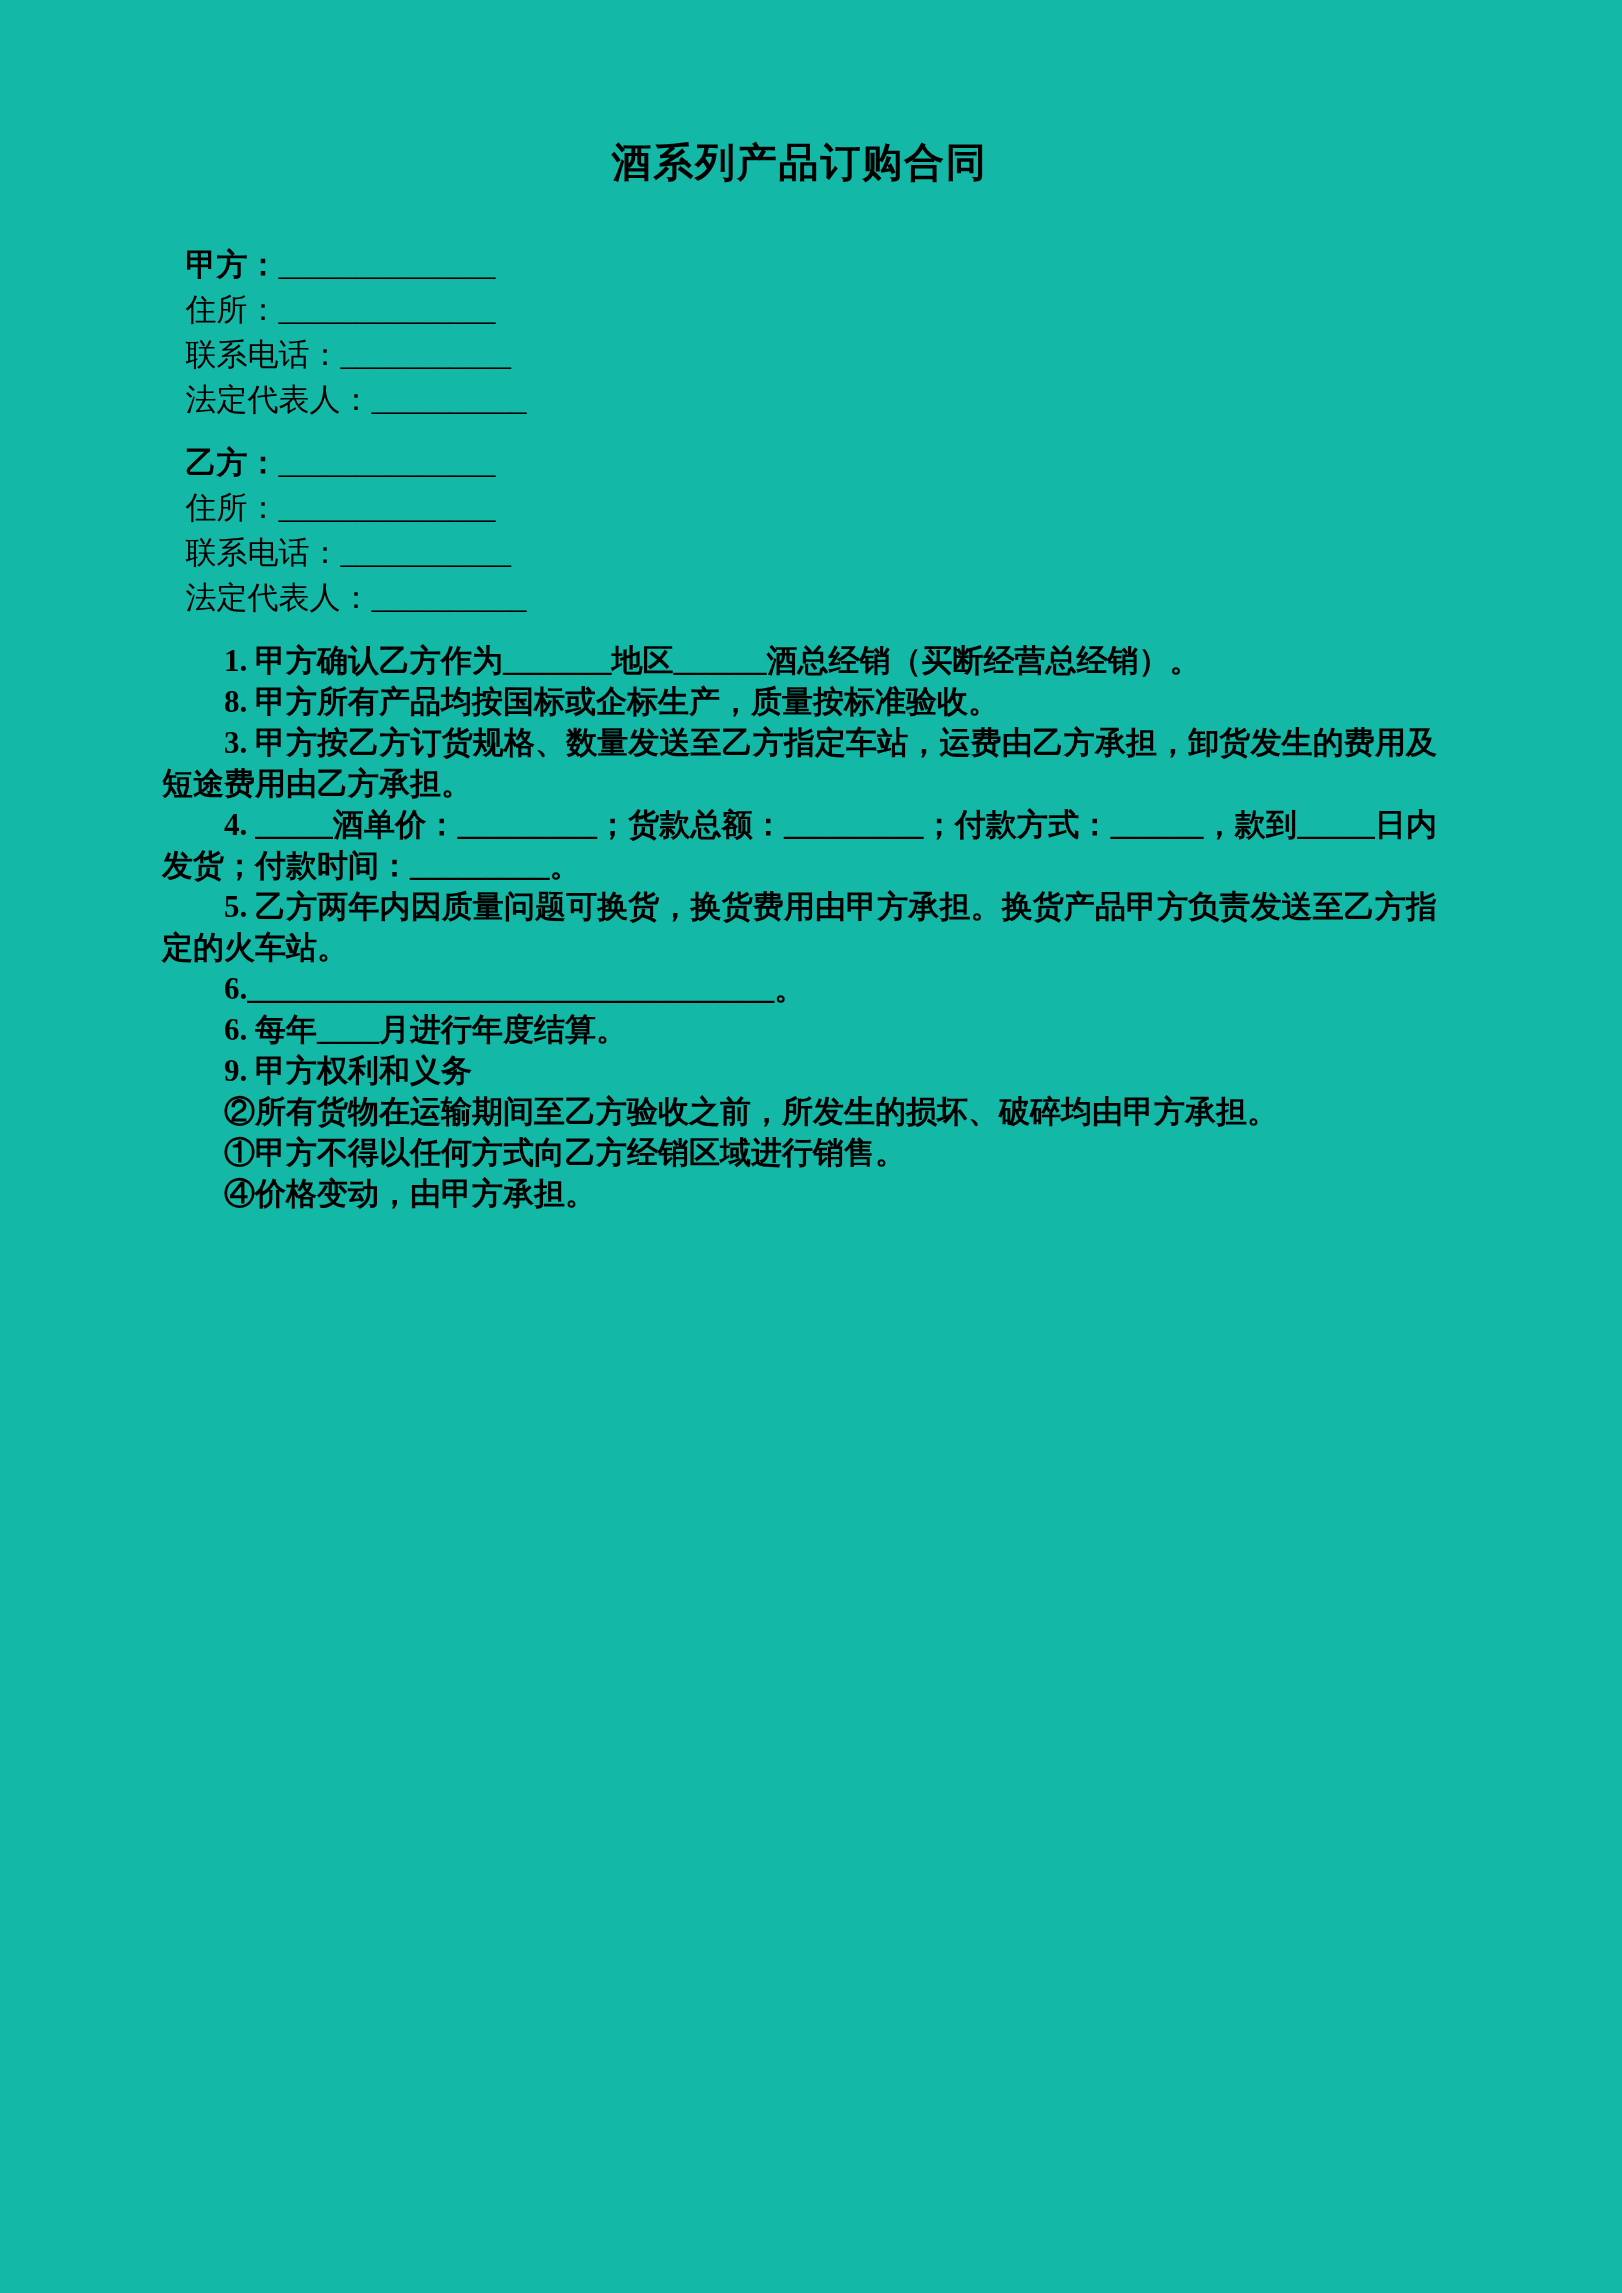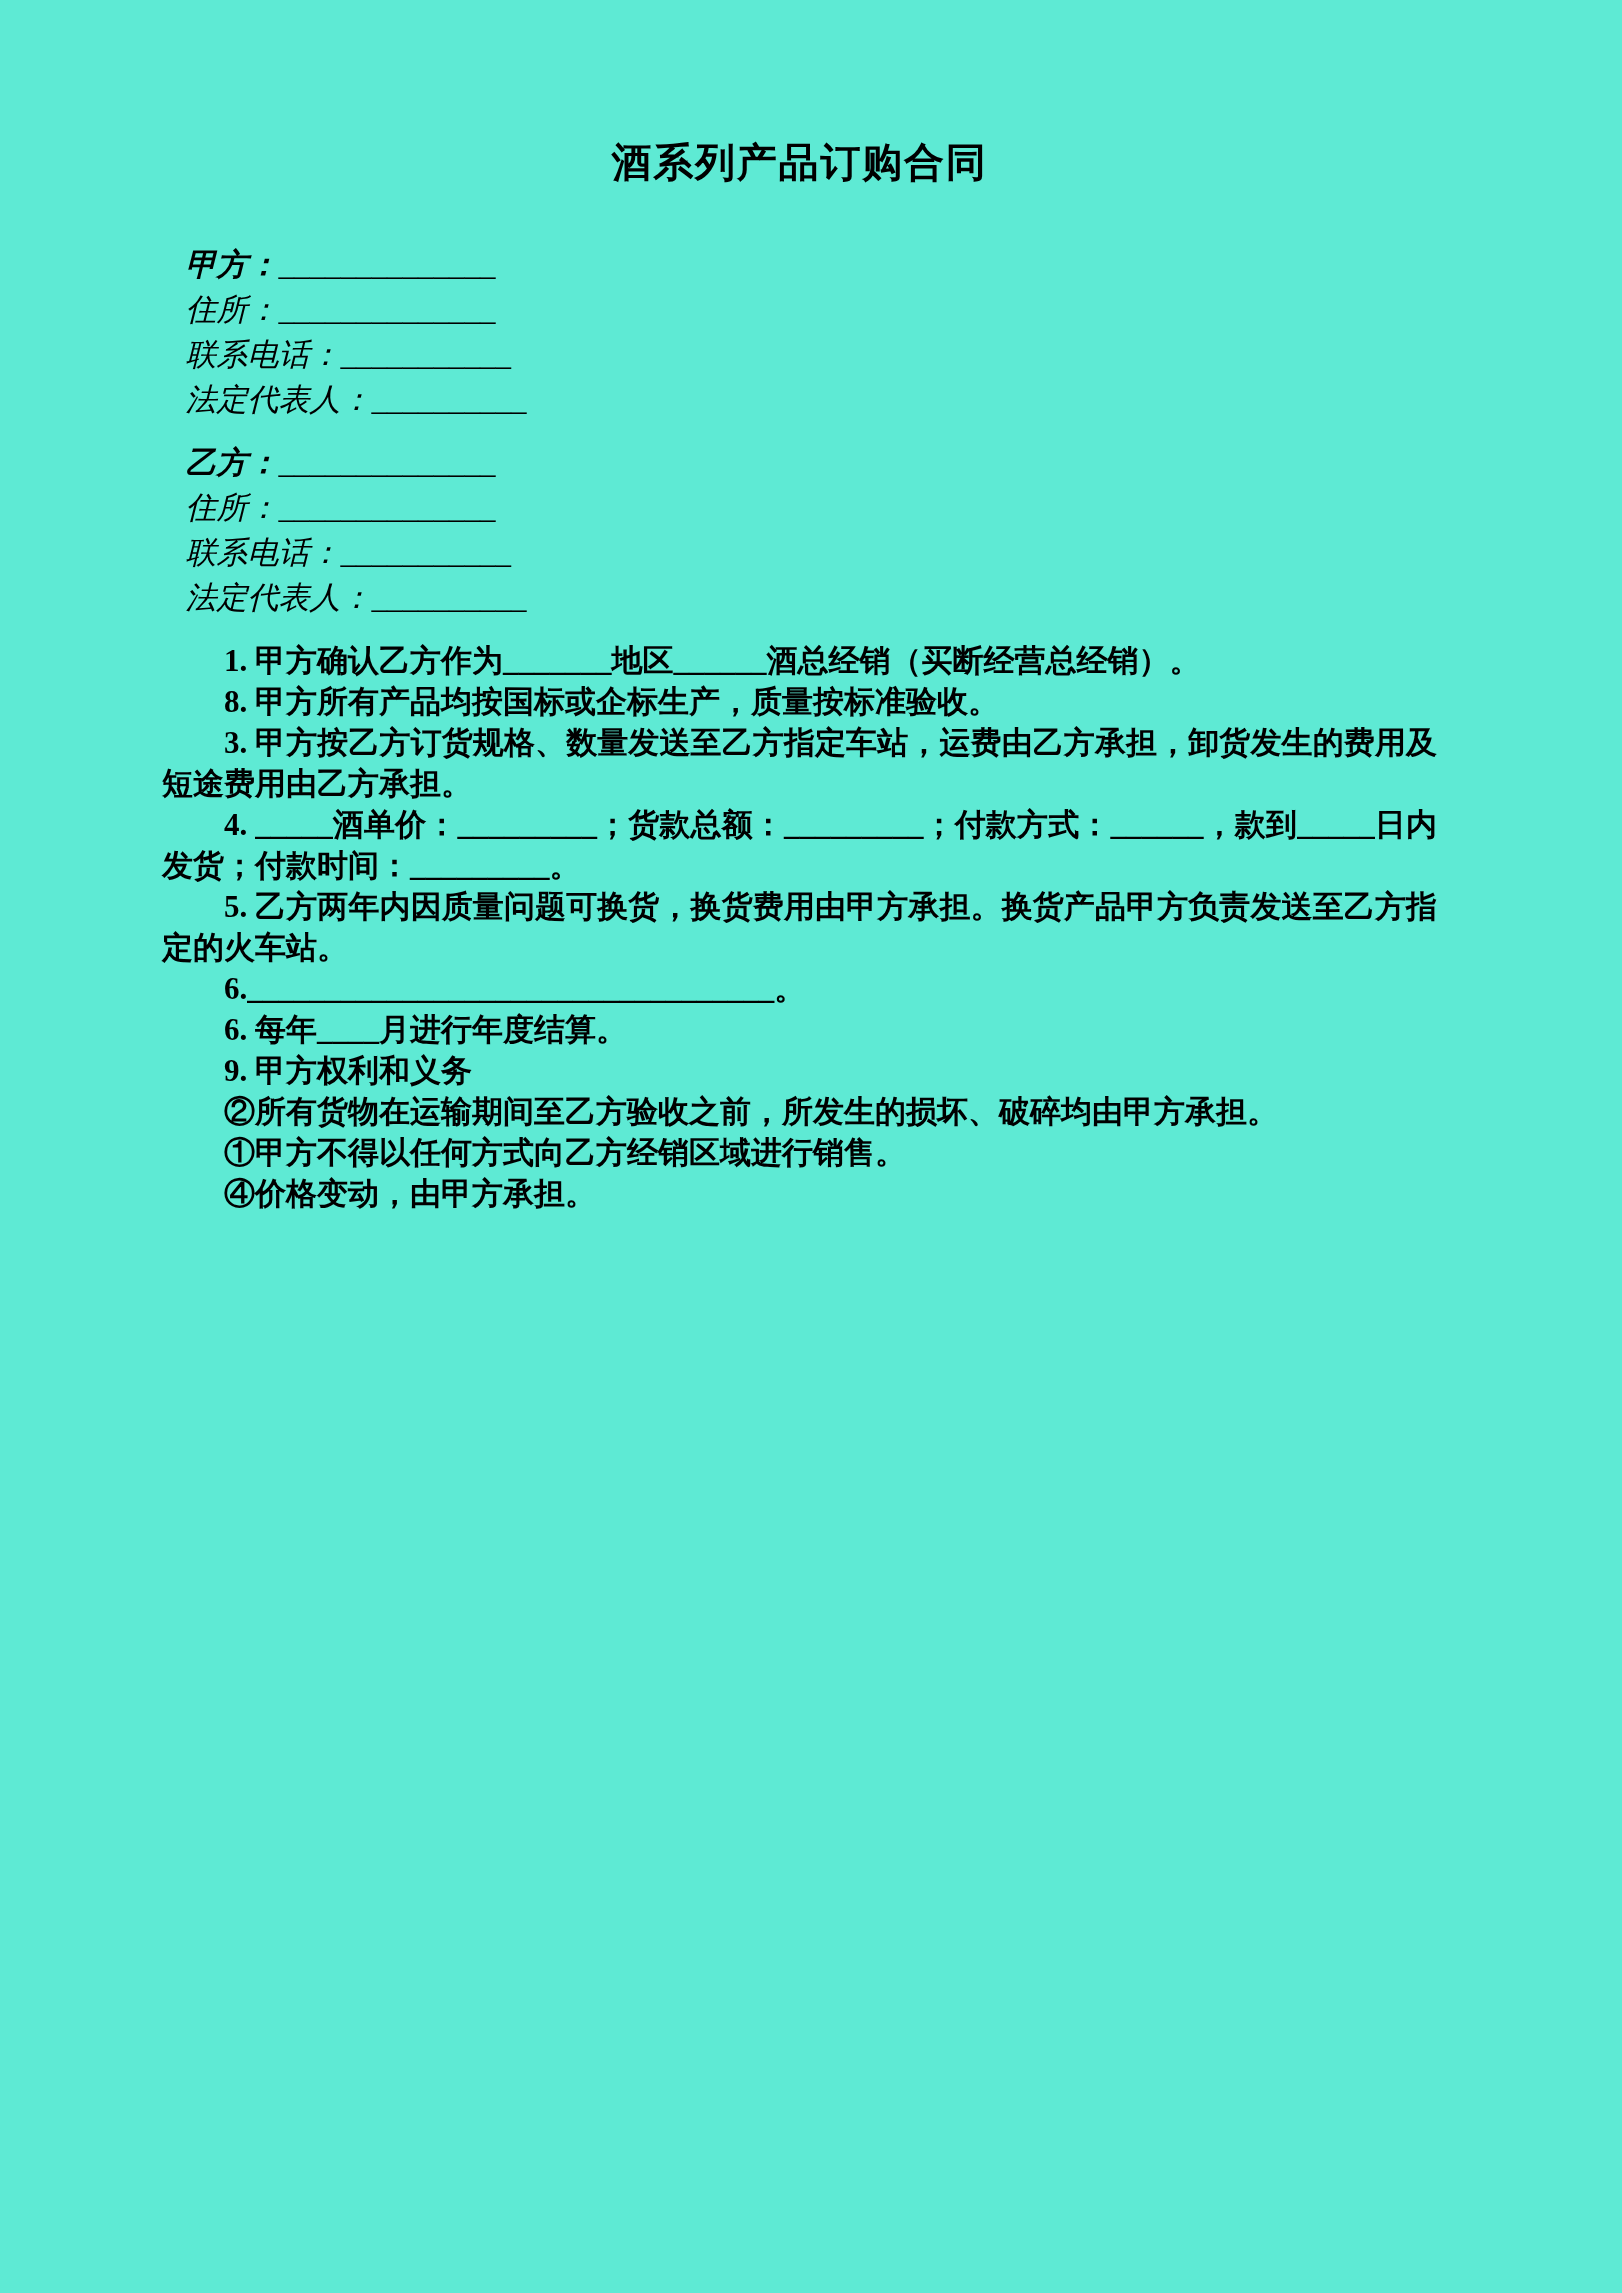--- a/index.html
+++ b/index.html
@@ -6,42 +6,41 @@
     margin: 0;
     padding: 0;
     background: #ffffff;
   }
   .page {
     position: relative;
     width: 1623px;
     height: 2294px;
     box-sizing: border-box;
     padding: 136px 186px 0 162px;
-    background: #5eead4;
+    background: #14b8a6;
     color: #000000;
     font-family: "Liberation Serif", "DejaVu Serif", serif;
     font-size: 31px;
     overflow: hidden;
   }
   .title {
     font-size: 40px;
     font-weight: 700;
     text-align: center;
     margin: 0 0 53px 0;
     line-height: 53px;
     letter-spacing: 1.8px;
   }
   .party-block {
     margin-left: 23.6px;
   }
   .party-block p {
     margin: 0;
     line-height: 45px;
     white-space: nowrap;
-    font-style: italic;
   }
   .party-b {
     margin-top: 18px;
   }
   .strong {
     font-weight: 700;
   }
   .blank {
     letter-spacing: 0;
   }

